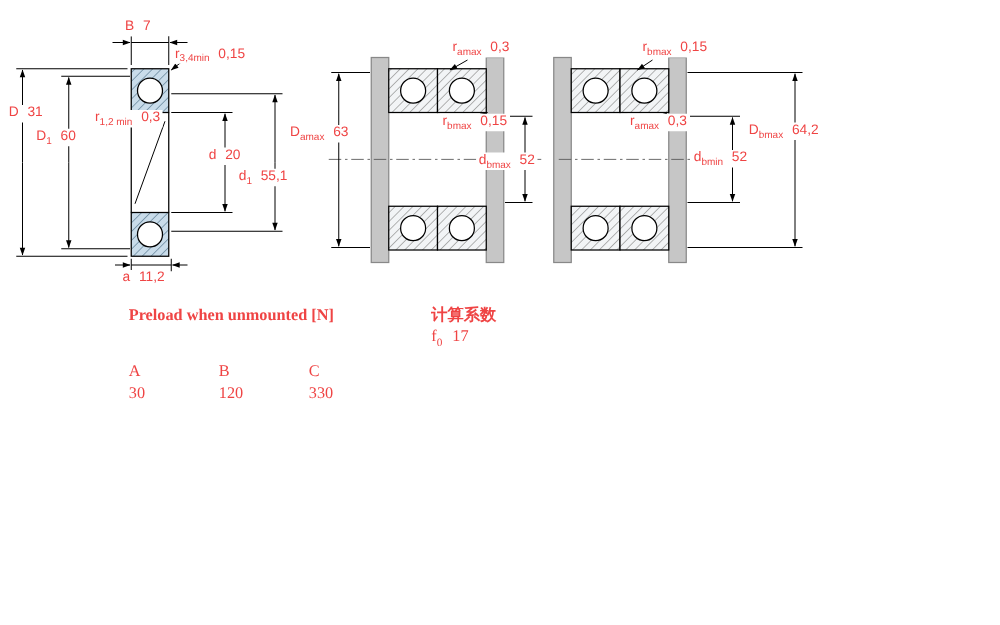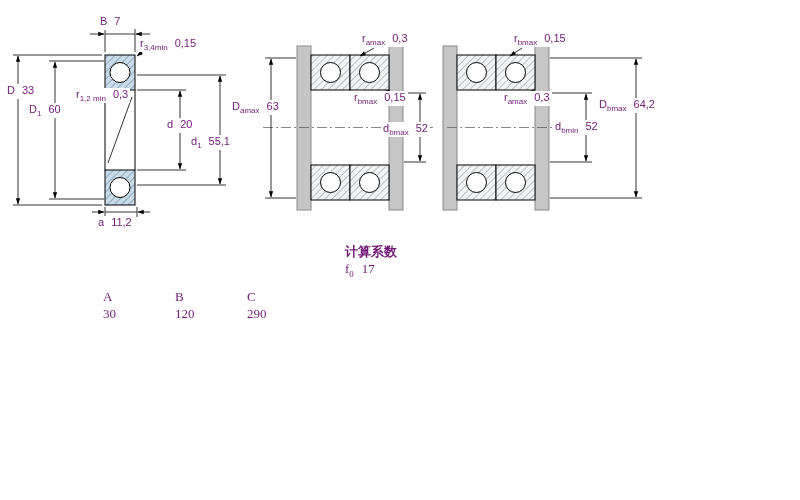--- a/index.html
+++ b/index.html
@@ -1,17 +1,17 @@
 <!DOCTYPE html>
 <html><head>
 <meta charset="utf-8">
 <style>
   html,body{margin:0;padding:0;background:#fff;}
   #stage{position:relative;width:740px;height:500px;background:#fff;overflow:hidden;
-         font-family:"Liberation Sans",sans-serif;color:#701a75;}
+         font-family:"Liberation Sans",sans-serif;color:#ef4444;}
   #drawing{position:absolute;left:0;top:0;}
   .dim{position:absolute;font-size:11px;line-height:13px;white-space:nowrap;
        background:#fff;padding:0 2px;}
   .dim sub{font-size:8px;line-height:8px;}
   .dim .val{margin-left:7px;}
   .txt{position:absolute;font-family:"Liberation Serif",serif;font-size:13px;line-height:15px;white-space:nowrap;}
   .txt.bold{font-weight:bold;}
   .txt sub{font-size:9px;}
   .txt .val{margin-left:8px;}
 </style>
@@ -145,21 +145,21 @@
     </g>
   </svg>
 
   <div class="dim" style="left:98px;top:15px">
     <span class="sym">B</span><sub></sub><span class="val">7</span>
   </div>
   <div class="dim" style="left:138px;top:37px">
     <span class="sym">r</span><sub>3,4min</sub><span class="val">0,15</span>
   </div>
   <div class="dim" style="left:5px;top:84px">
-    <span class="sym">D</span><sub></sub><span class="val">33</span>
+    <span class="sym">D</span><sub></sub><span class="val">31</span>
   </div>
   <div class="dim" style="left:74px;top:88px">
     <span class="sym">r</span><sub>1,2 min</sub><span class="val">0,3</span>
   </div>
   <div class="dim" style="left:27px;top:103px">
     <span class="sym">D</span><sub>1</sub><span class="val">60</span>
   </div>
   <div class="dim" style="left:165px;top:118px">
     <span class="sym">d</span><sub></sub><span class="val">20</span>
   </div>
@@ -189,27 +189,28 @@
   <div class="dim" style="left:502px;top:91px">
     <span class="sym">r</span><sub>amax</sub><span class="val">0,3</span>
   </div>
   <div class="dim" style="left:597px;top:98px">
     <span class="sym">D</span><sub>bmax</sub><span class="val">64,2</span>
   </div>
   <div class="dim" style="left:553px;top:120px">
     <span class="sym">d</span><sub>bmin</sub><span class="val">52</span>
   </div>
 
+  <div class="txt bold" style="left:103px;top:244px">Preload when unmounted [N]</div>
 
   <div class="txt bold" style="left:345px;top:244px">计算系数</div>
   <div class="txt" style="left:345px;top:261px">
     <span class="sym">f</span><sub>0</sub><span class="val">17</span>
   </div>
 
   <div class="txt" style="left:103px;top:289px">A</div>
   <div class="txt" style="left:175px;top:289px">B</div>
   <div class="txt" style="left:247px;top:289px">C</div>
 
   <div class="txt" style="left:103px;top:306px">30</div>
   <div class="txt" style="left:175px;top:306px">120</div>
-  <div class="txt" style="left:247px;top:306px">290</div>
+  <div class="txt" style="left:247px;top:306px">330</div>
 
 </div>
 
 </body></html>

